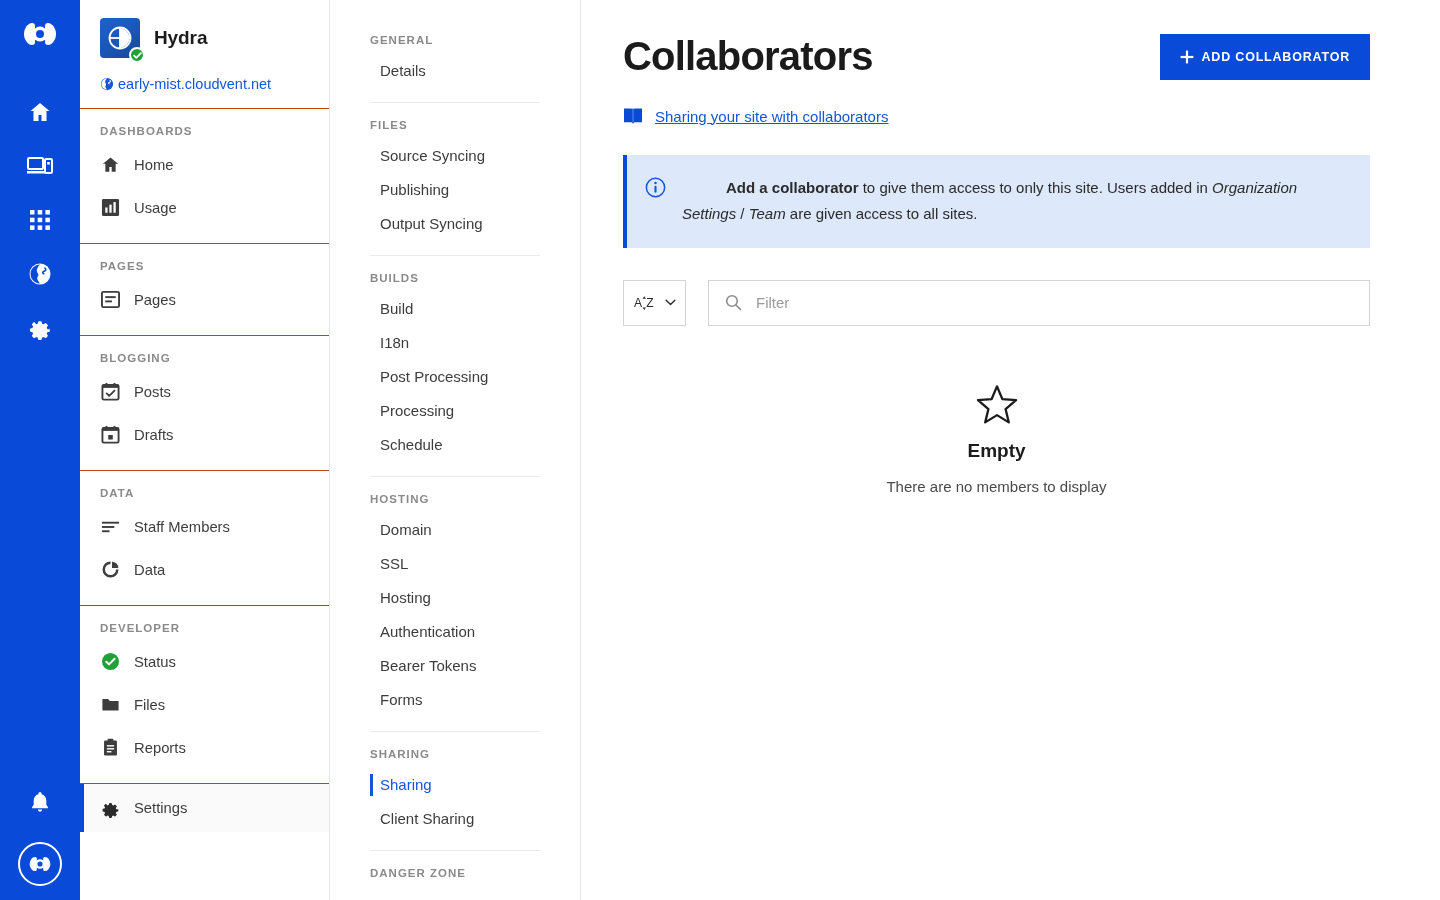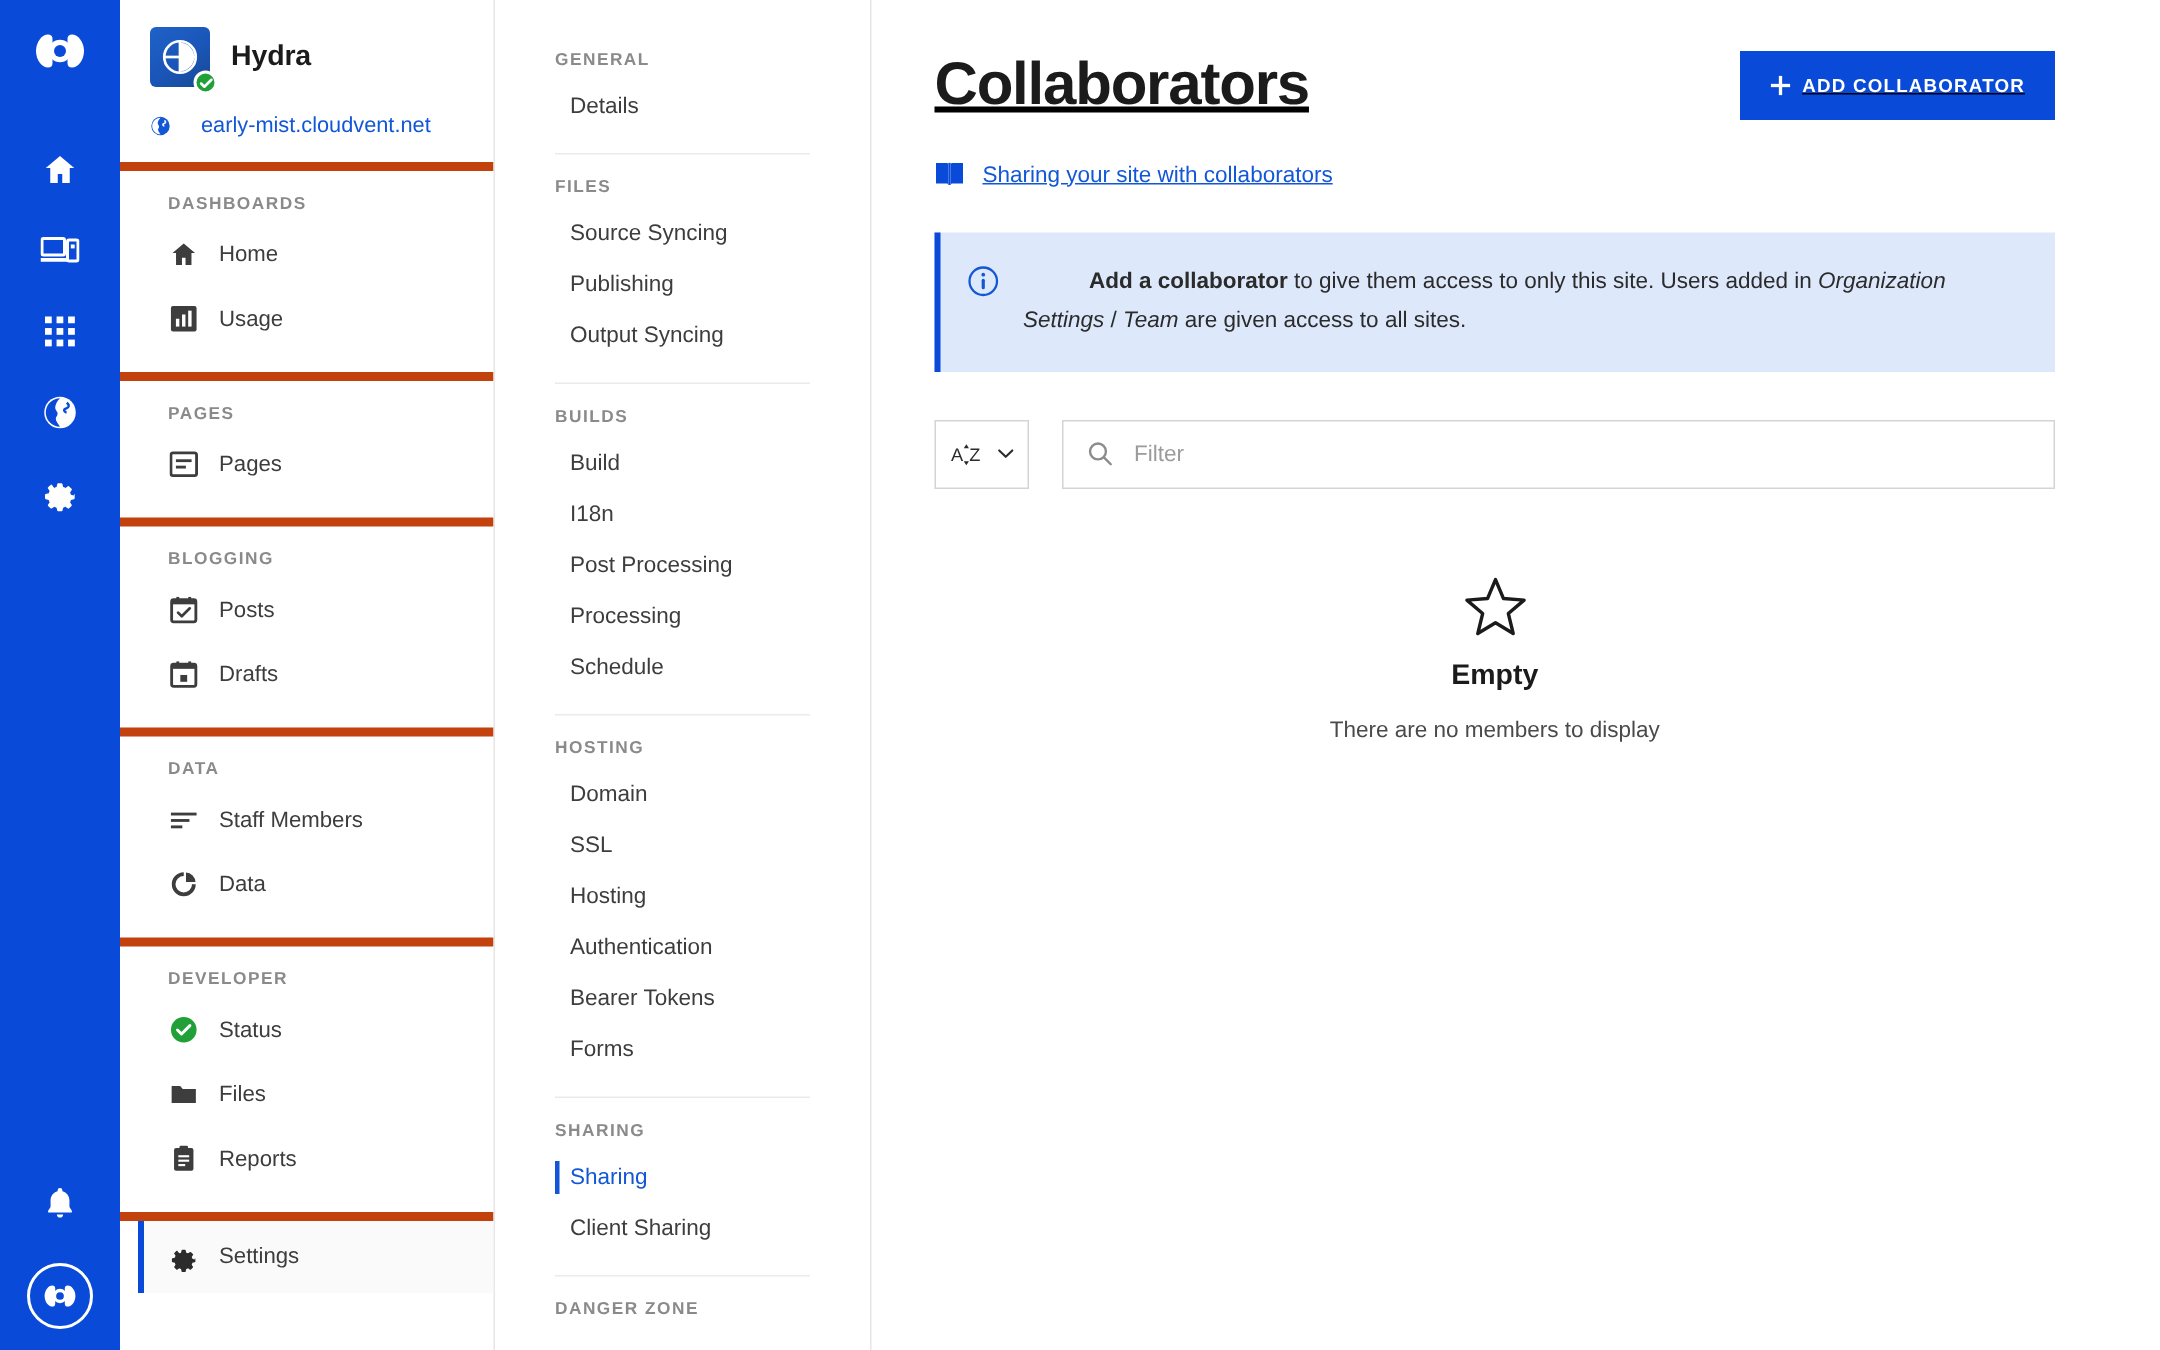--- a/index.html
+++ b/index.html
@@ -50,24 +50,24 @@
     background: linear-gradient(145deg,#1f62c9 0%, #1a55b8 55%, #17488f 100%);
     position: relative; display: flex; align-items: center; justify-content: center;
   }
   .site-badge {
     position: absolute; right: -5px; bottom: -5px;
     width: 16px; height: 16px; border-radius: 50%;
     background: #21a038; border: 2px solid #ffffff;
     display: flex; align-items: center; justify-content: center;
   }
   .site-name { font-size: 19px; font-weight: 700; color: #1b1b1b; letter-spacing: -.1px; }
-  .site-url-row { display: flex; align-items: center; gap: 20px; margin-top: 18px; }
+  .site-url-row { display: flex; align-items: center; gap: 4px; margin-top: 18px; }
   .site-url { font-size: 14.5px; color: #1257d6; text-decoration: none; cursor: pointer; }
 
-  .nav-group { border-top: 6px solid #c2410c; padding: 16px 0 14px 12px; }
+  .nav-group { border-top: 1px solid #c2410c; padding: 16px 0 14px 0; }
   .nav-title {
     font-size: 11.5px; font-weight: 700; letter-spacing: 1.0px;
     color: #8a8a8a; padding: 0 20px 6px 20px; text-transform: uppercase;
   }
   .nav-item {
     display: flex; align-items: center; gap: 14px;
     height: 43px; padding: 0 20px; cursor: pointer;
     position: relative;
   }
   .nav-item .lbl { font-size: 14.8px; color: #3d3d3d; }
@@ -104,21 +104,21 @@
     width: 3px; background: #1257d6;
   }
 
   
   .main {
     flex: 1 1 auto; background: #ffffff;
     border-left: 1px solid #e6e6e6;
     padding: 34px 70px 0 42px;
     overflow: hidden;
   }
-  .main-head { display: flex; align-items: flex-start; justify-content: space-between; text-decoration: underline; }
+  .main-head { display: flex; align-items: flex-start; justify-content: space-between; }
   .page-title { font-size: 40px; font-weight: 700; color: #1b1b1b; letter-spacing: -.8px; line-height: 1.1; }
   .btn-primary {
     background: #0a4ad8; color: #ffffff; border: none;
     height: 46px; padding: 0 20px;
     font-size: 12.5px; font-weight: 700; letter-spacing: .8px;
     display: inline-flex; align-items: center; gap: 8px;
     cursor: pointer; font-family: "Liberation Sans", sans-serif;
   }
 
   .doc-row { display: flex; align-items: center; gap: 12px; margin-top: 27px; }

